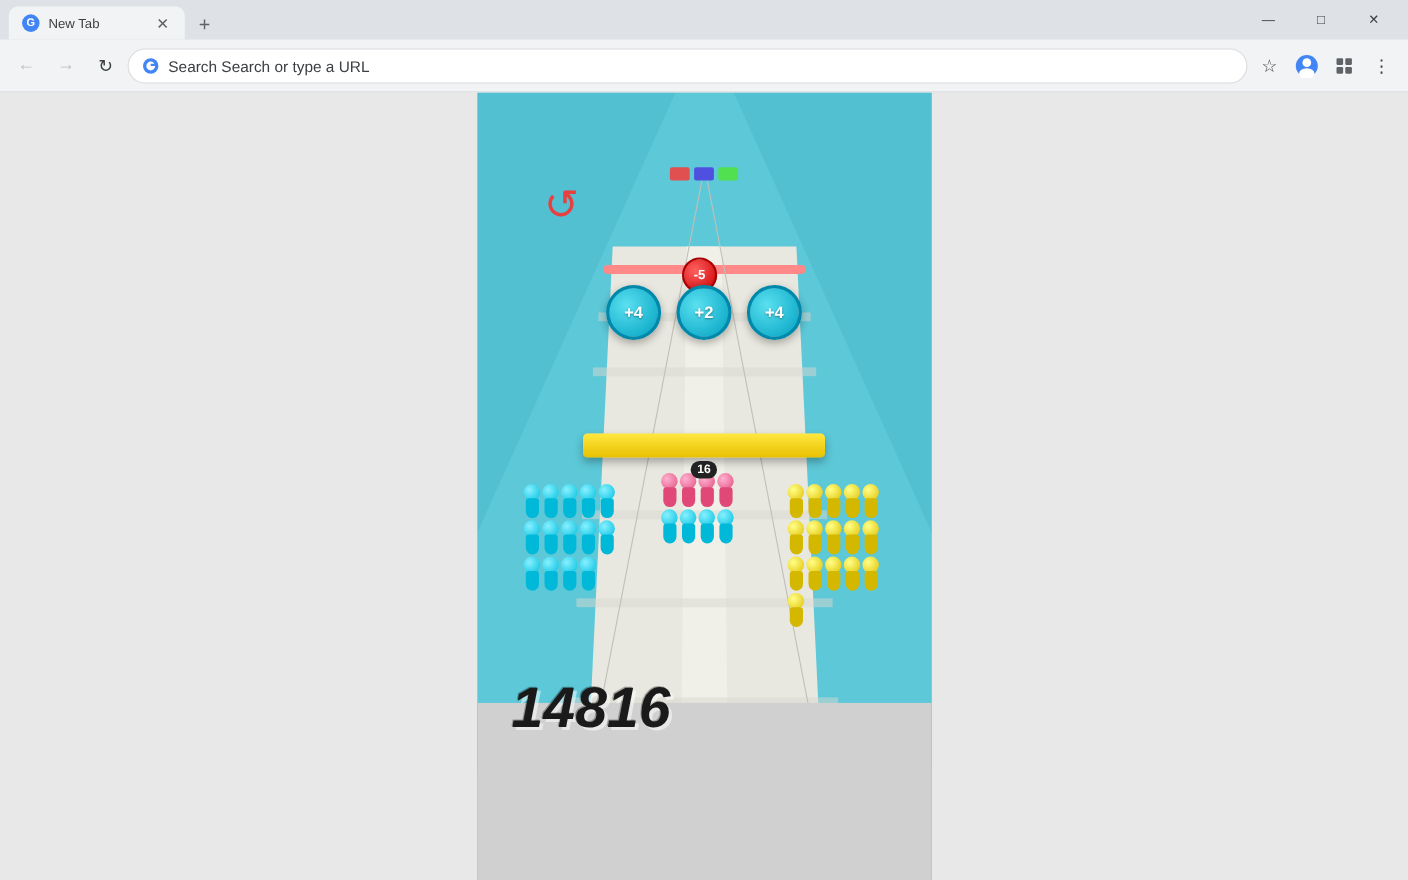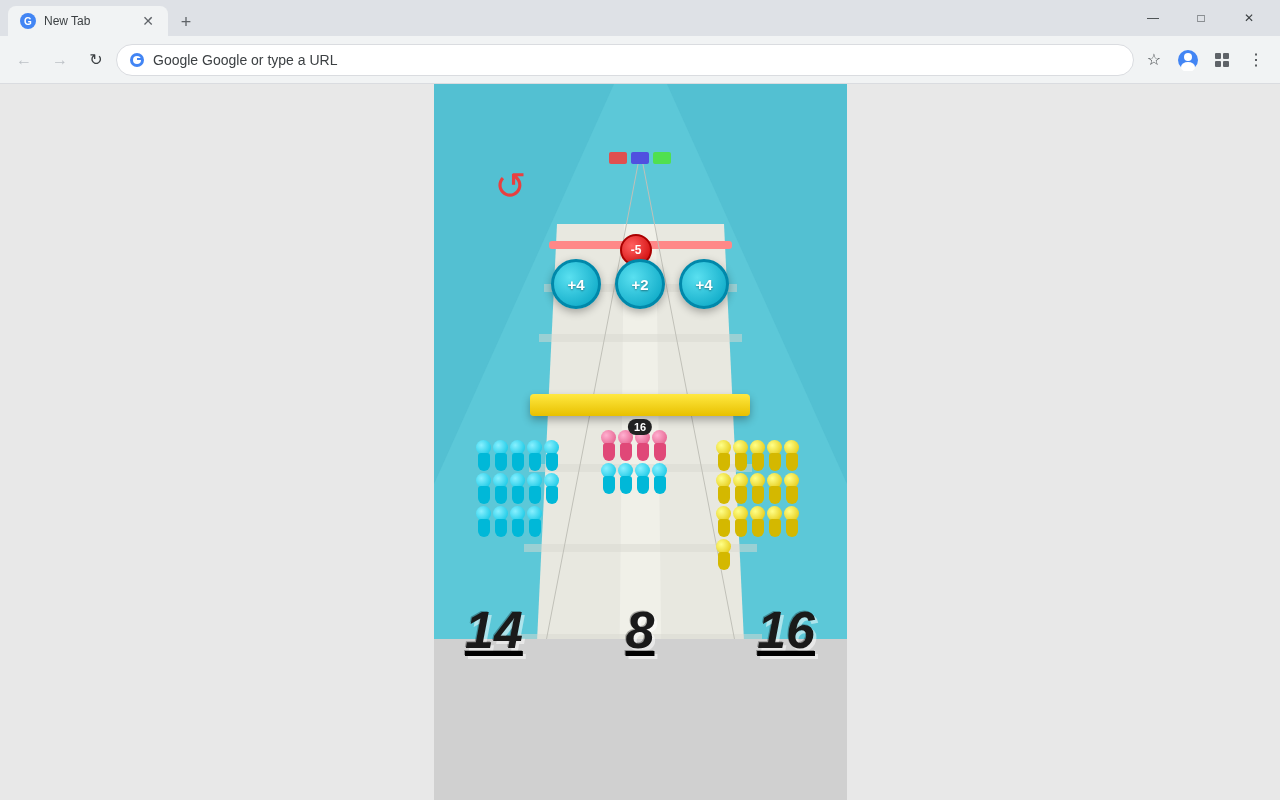--- a/index.html
+++ b/index.html
@@ -305,29 +305,28 @@
       left: 50%;
       transform: translateX(-50%);
       width: 370px;
       height: 200px;
       z-index: 6;
     }
 
     
     .number-labels {
       position: absolute;
-      bottom: 144px;
+      bottom: 130px;
       left: 50%;
       transform: translateX(-50%);
       width: 370px;
       display: flex;
-      justify-content: space-between;
+      justify-content: flex-start;
       padding: 0 10px;
       z-index: 10;
-      text-decoration: underline;
     }
 
     .num-label {
       font-size: 52px;
       font-weight: 900;
       color: #1a1a1a;
       text-shadow: 3px 3px 0 rgba(255,255,255,0.5), -1px -1px 0 rgba(0,0,0,0.3);
       font-style: italic;
       font-family: 'Arial Black', Arial, sans-serif;
     }
@@ -431,21 +430,21 @@
     <div class="nav-btn disabled">→</div>
     <div class="nav-btn">↻</div>
     <div class="address-bar">
       <div class="address-bar-icon">
         <svg width="16" height="16" viewBox="0 0 16 16">
           <circle cx="8" cy="8" r="7" fill="#4285f4"></circle>
           <path d="M8 4a4 4 0 1 0 0 8 4 4 0 0 0 0-8z" fill="white"></path>
           <path d="M8 6h4v2H8z" fill="#4285f4"></path>
         </svg>
       </div>
-      <span class="address-text">Google Google or type a URL</span>
+      <span class="address-text">Search Search or type a URL</span>
     </div>
     <div class="toolbar-actions">
       <div class="nav-btn">☆</div>
       <div class="nav-btn">
         <svg width="22" height="22" viewBox="0 0 22 22">
           <circle cx="11" cy="11" r="10" fill="#4285f4"></circle>
           <circle cx="11" cy="8" r="4" fill="white"></circle>
           <ellipse cx="11" cy="18" rx="7" ry="5" fill="white"></ellipse>
         </svg>
       </div>

